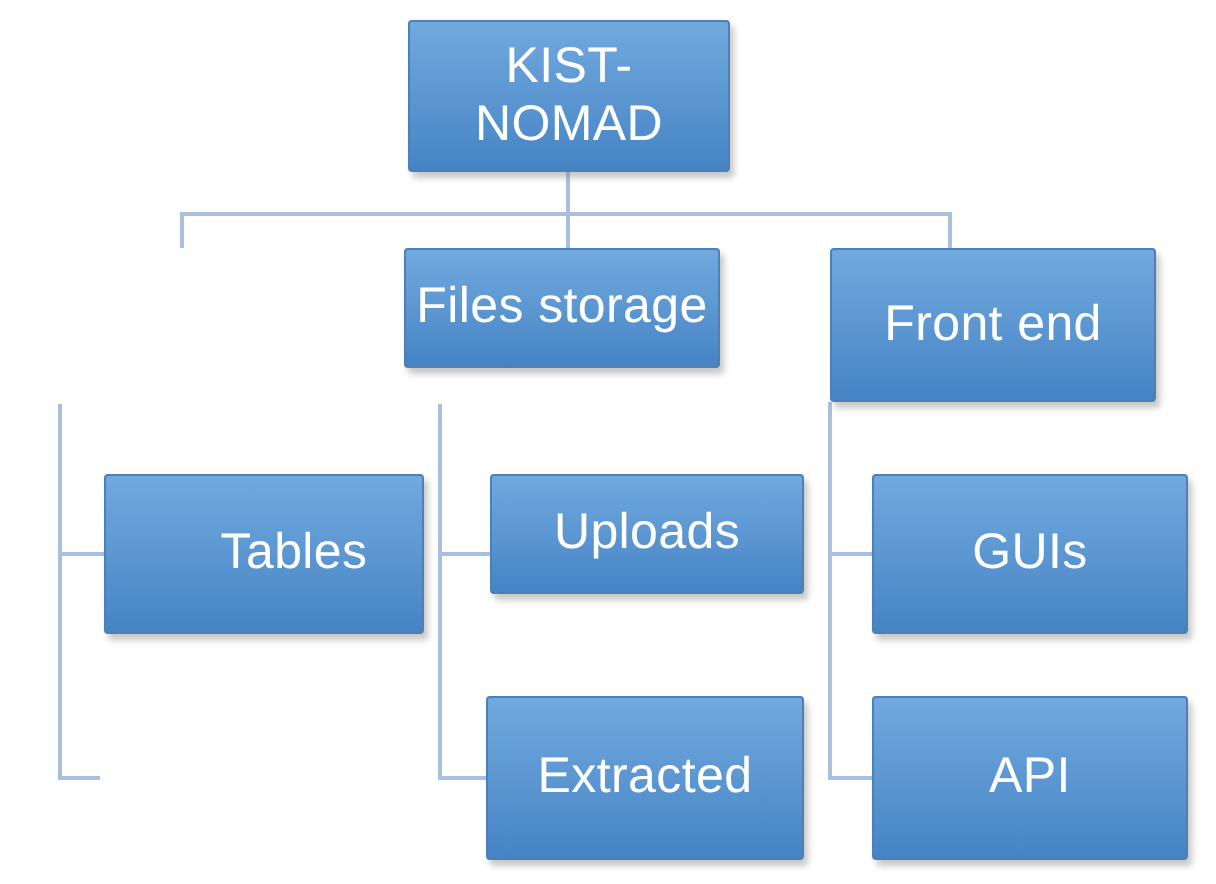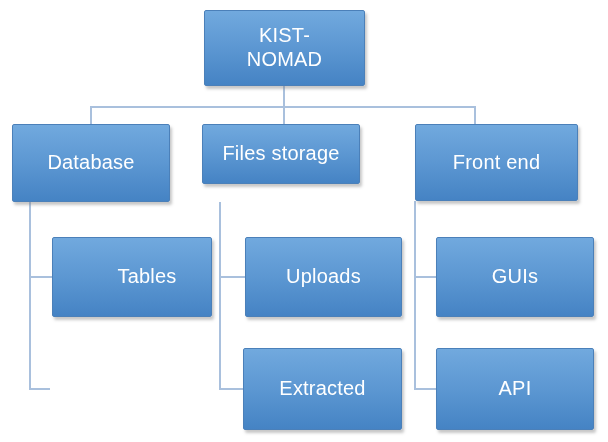--- a/index.html
+++ b/index.html
@@ -16,21 +16,21 @@
     overflow: hidden;
   }
   .node {
     position: absolute;
     box-sizing: border-box;
     background: linear-gradient(180deg, #71A9DE 0%, #5C97D2 50%, #4583C4 100%);
     border: 1px solid #4B80B9;
     border-radius: 2px;
     box-shadow: 2px 3px 3px rgba(130,130,130,0.45);
     color: #ffffff;
-    font-size: 20px;
+    font-size: 25px;
     line-height: 1.18;
     display: flex;
     align-items: center;
     justify-content: center;
     text-align: center;
     white-space: pre-line;
     letter-spacing: 0.2px;
   }
   .conn {
     position: absolute;
@@ -55,30 +55,29 @@
   <div class="conn" style="left:219px; top:276px; width:26px; height:2px;"></div>
   <div class="conn" style="left:219px; top:388px; width:24px; height:2px;"></div>
 
   <div class="conn" style="left:414px; top:201px; width:2px; height:189px;"></div>
   <div class="conn" style="left:414px; top:276px; width:22px; height:2px;"></div>
   <div class="conn" style="left:414px; top:388px; width:22px; height:2px;"></div>
 
   <div class="node" style="left:204px; top:10px; width:161px; height:76px;">KIST-
 NOMAD</div>
 
-  <div class="node" style="left:12px; top:124px; width:158px; height:78px;">Database</div>
 
   <div class="node" style="left:202px; top:124px; width:158px; height:60px;">Files storage</div>
 
   <div class="node" style="left:415px; top:124px; width:163px; height:77px;">Front end</div>
 
   <div class="node" style="left:52px; top:237px; width:160px; height:80px;padding-left:30px;">Tables</div>
 
 
-  <div class="node" style="left:245px; top:237px; width:157px; height:80px;">Uploads</div>
+  <div class="node" style="left:245px; top:237px; width:157px; height:60px;">Uploads</div>
 
   <div class="node" style="left:436px; top:237px; width:158px; height:80px;">GUIs</div>
 
   <div class="node" style="left:243px; top:348px; width:159px; height:82px;">Extracted</div>
 
   <div class="node" style="left:436px; top:348px; width:158px; height:82px;">API</div>
 
 </div>
 
 </body></html>

